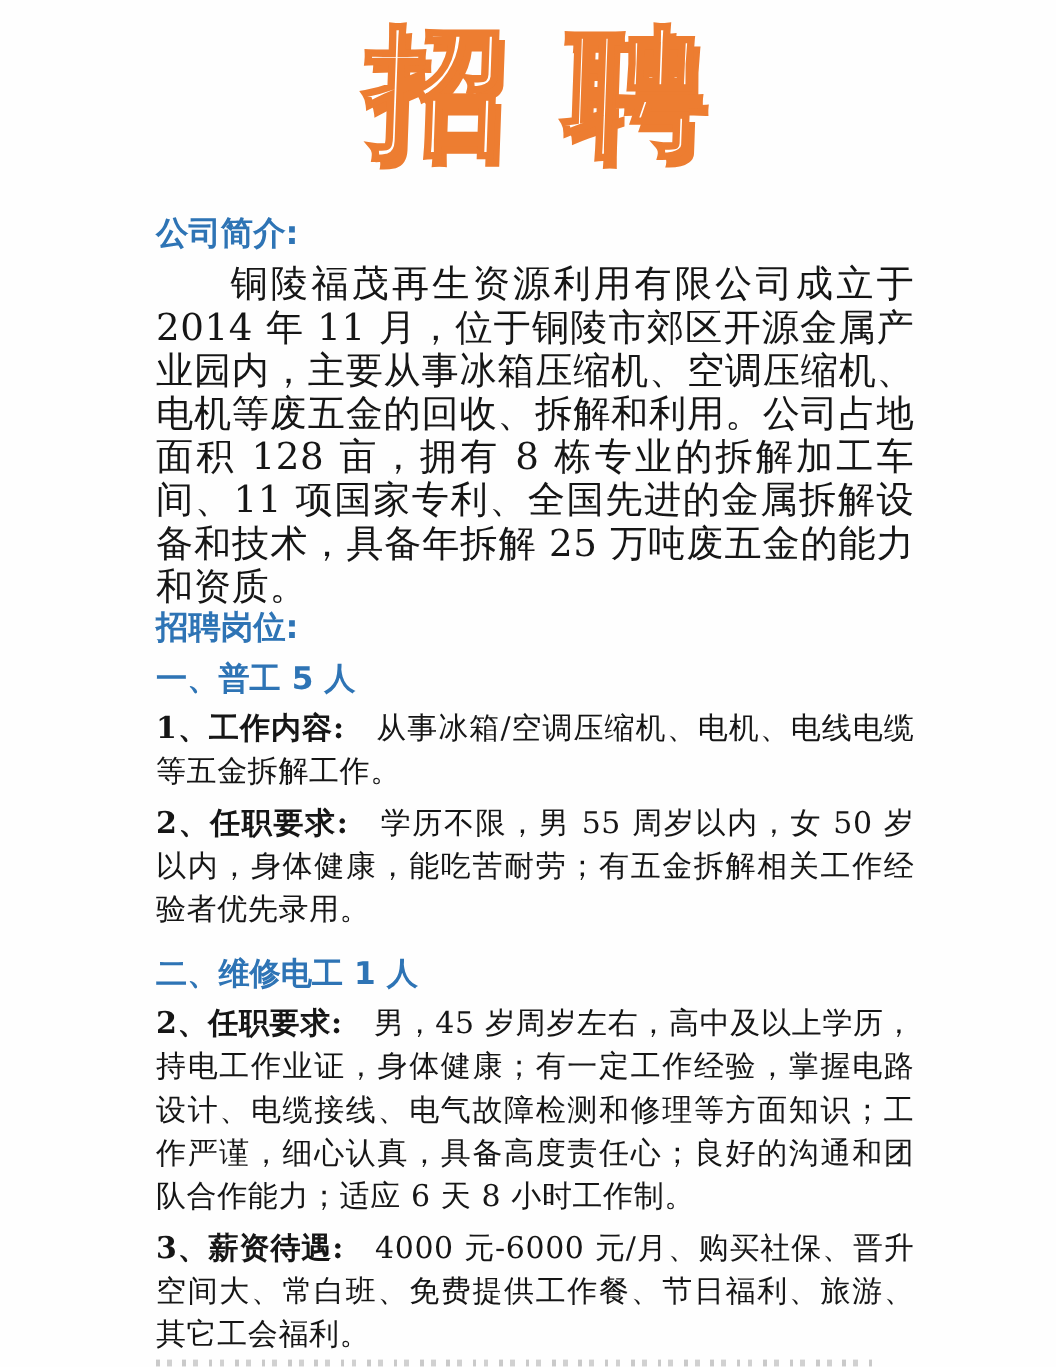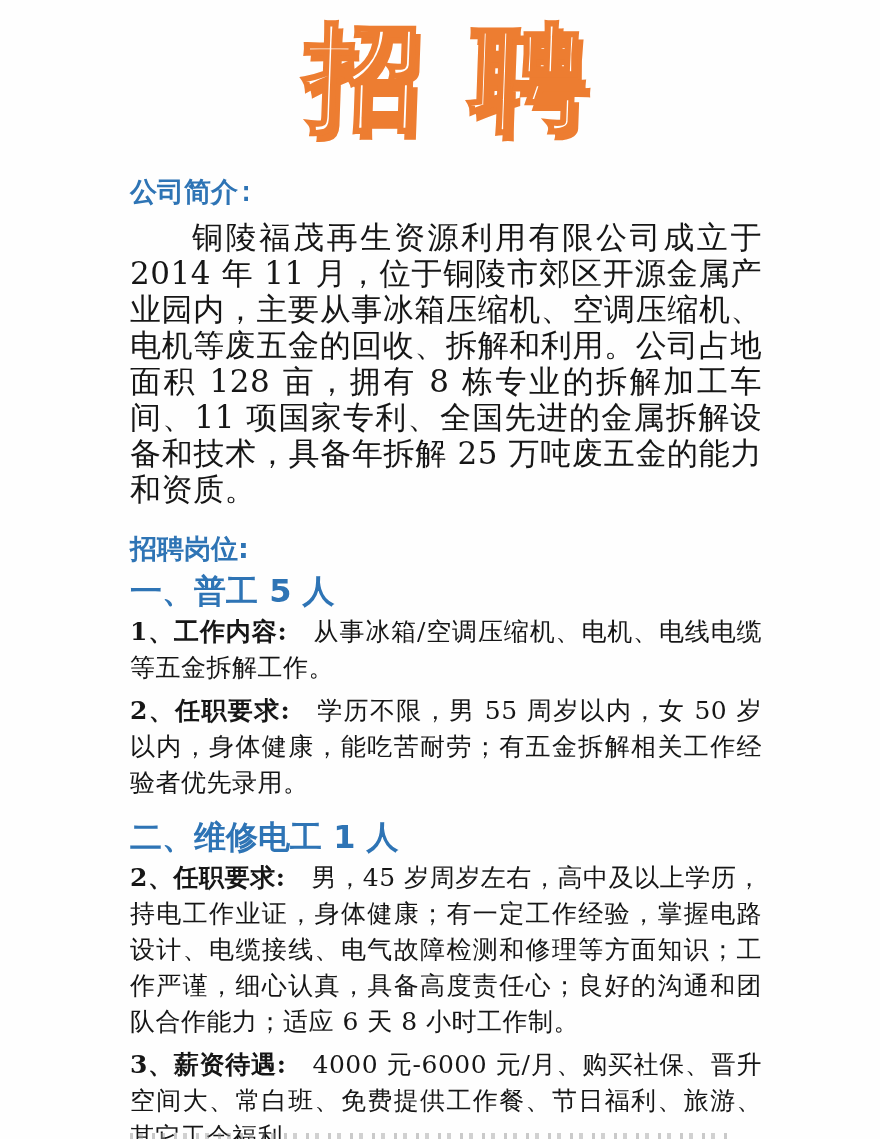--- a/index.html
+++ b/index.html
@@ -37,27 +37,27 @@
 
   
   .section-heading {
     font-family: "DejaVu Sans", "Liberation Sans", sans-serif;
     font-weight: bold;
     color: #2E74B5;
     font-size: 27px;
     line-height: 33px;
     margin: 0;
   }
-  .h-intro   { margin-top: 28px; font-family: Liberation Mono, monospace; }
-  .h-jobs    { margin-top: 25px; }
+  .h-intro   { margin-top: 28px; }
+  .h-jobs    { }
   .job-heading {
     font-family: "DejaVu Sans", "Liberation Sans", sans-serif;
     font-weight: bold;
     color: #2E74B5;
-    font-size: 32px;
+    font-size: 26px;
     line-height: 32px;
     margin: 0;
   }
   .job-heading.first  { margin-top: 10px; }
   .job-heading.second { margin-top: 20px; }
 
   
   .intro-para {
     margin: 8px 0 0 0;
     font-size: 31px;

